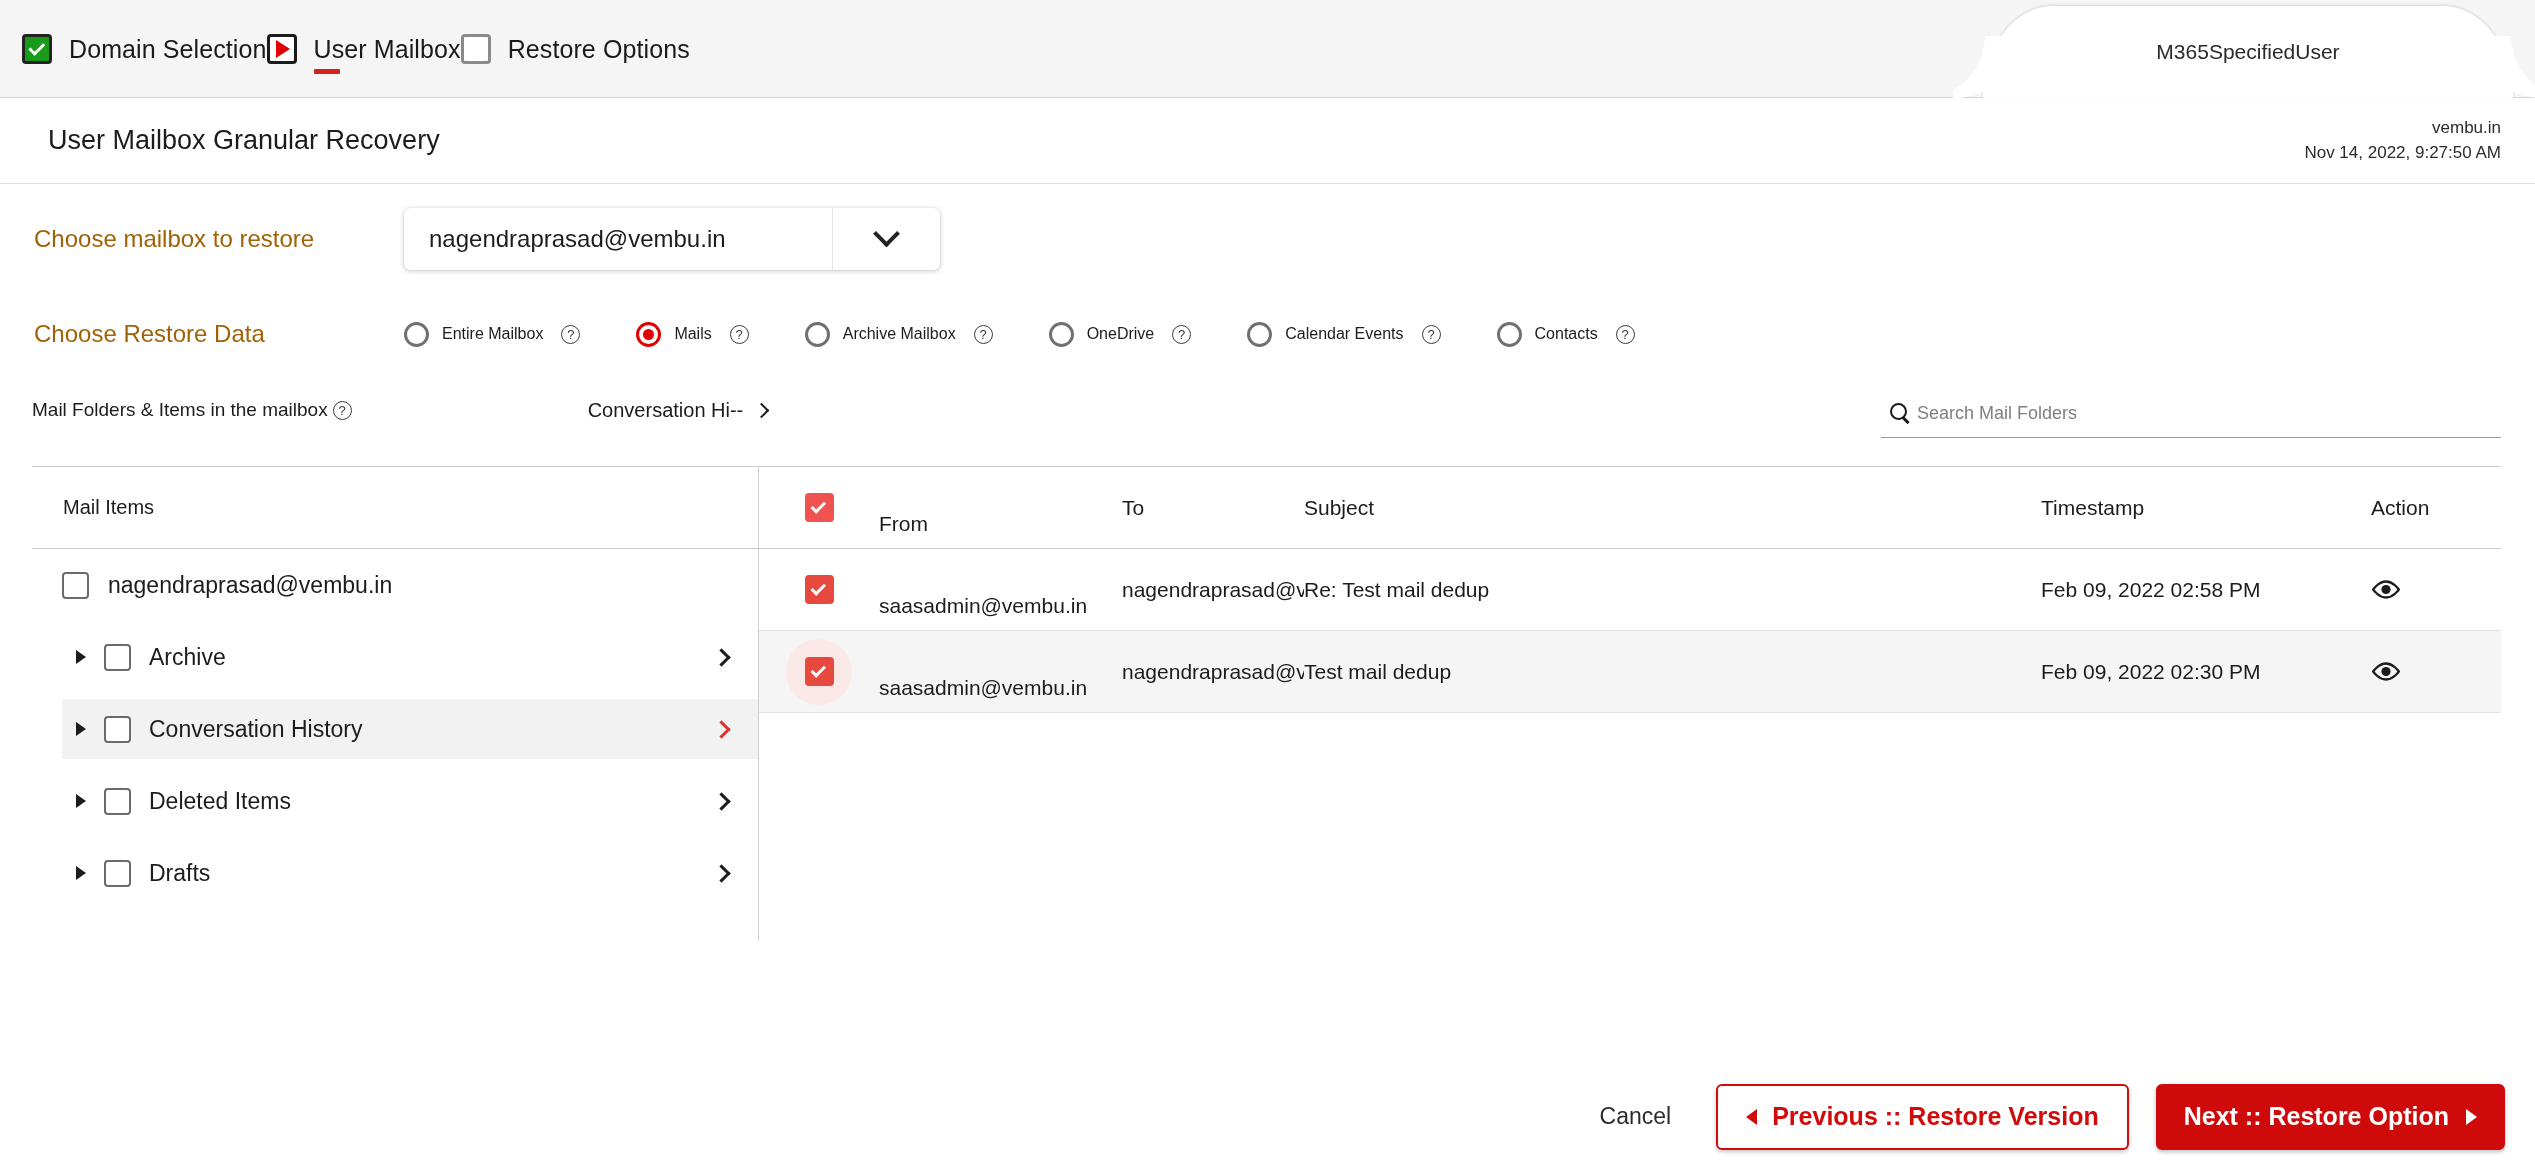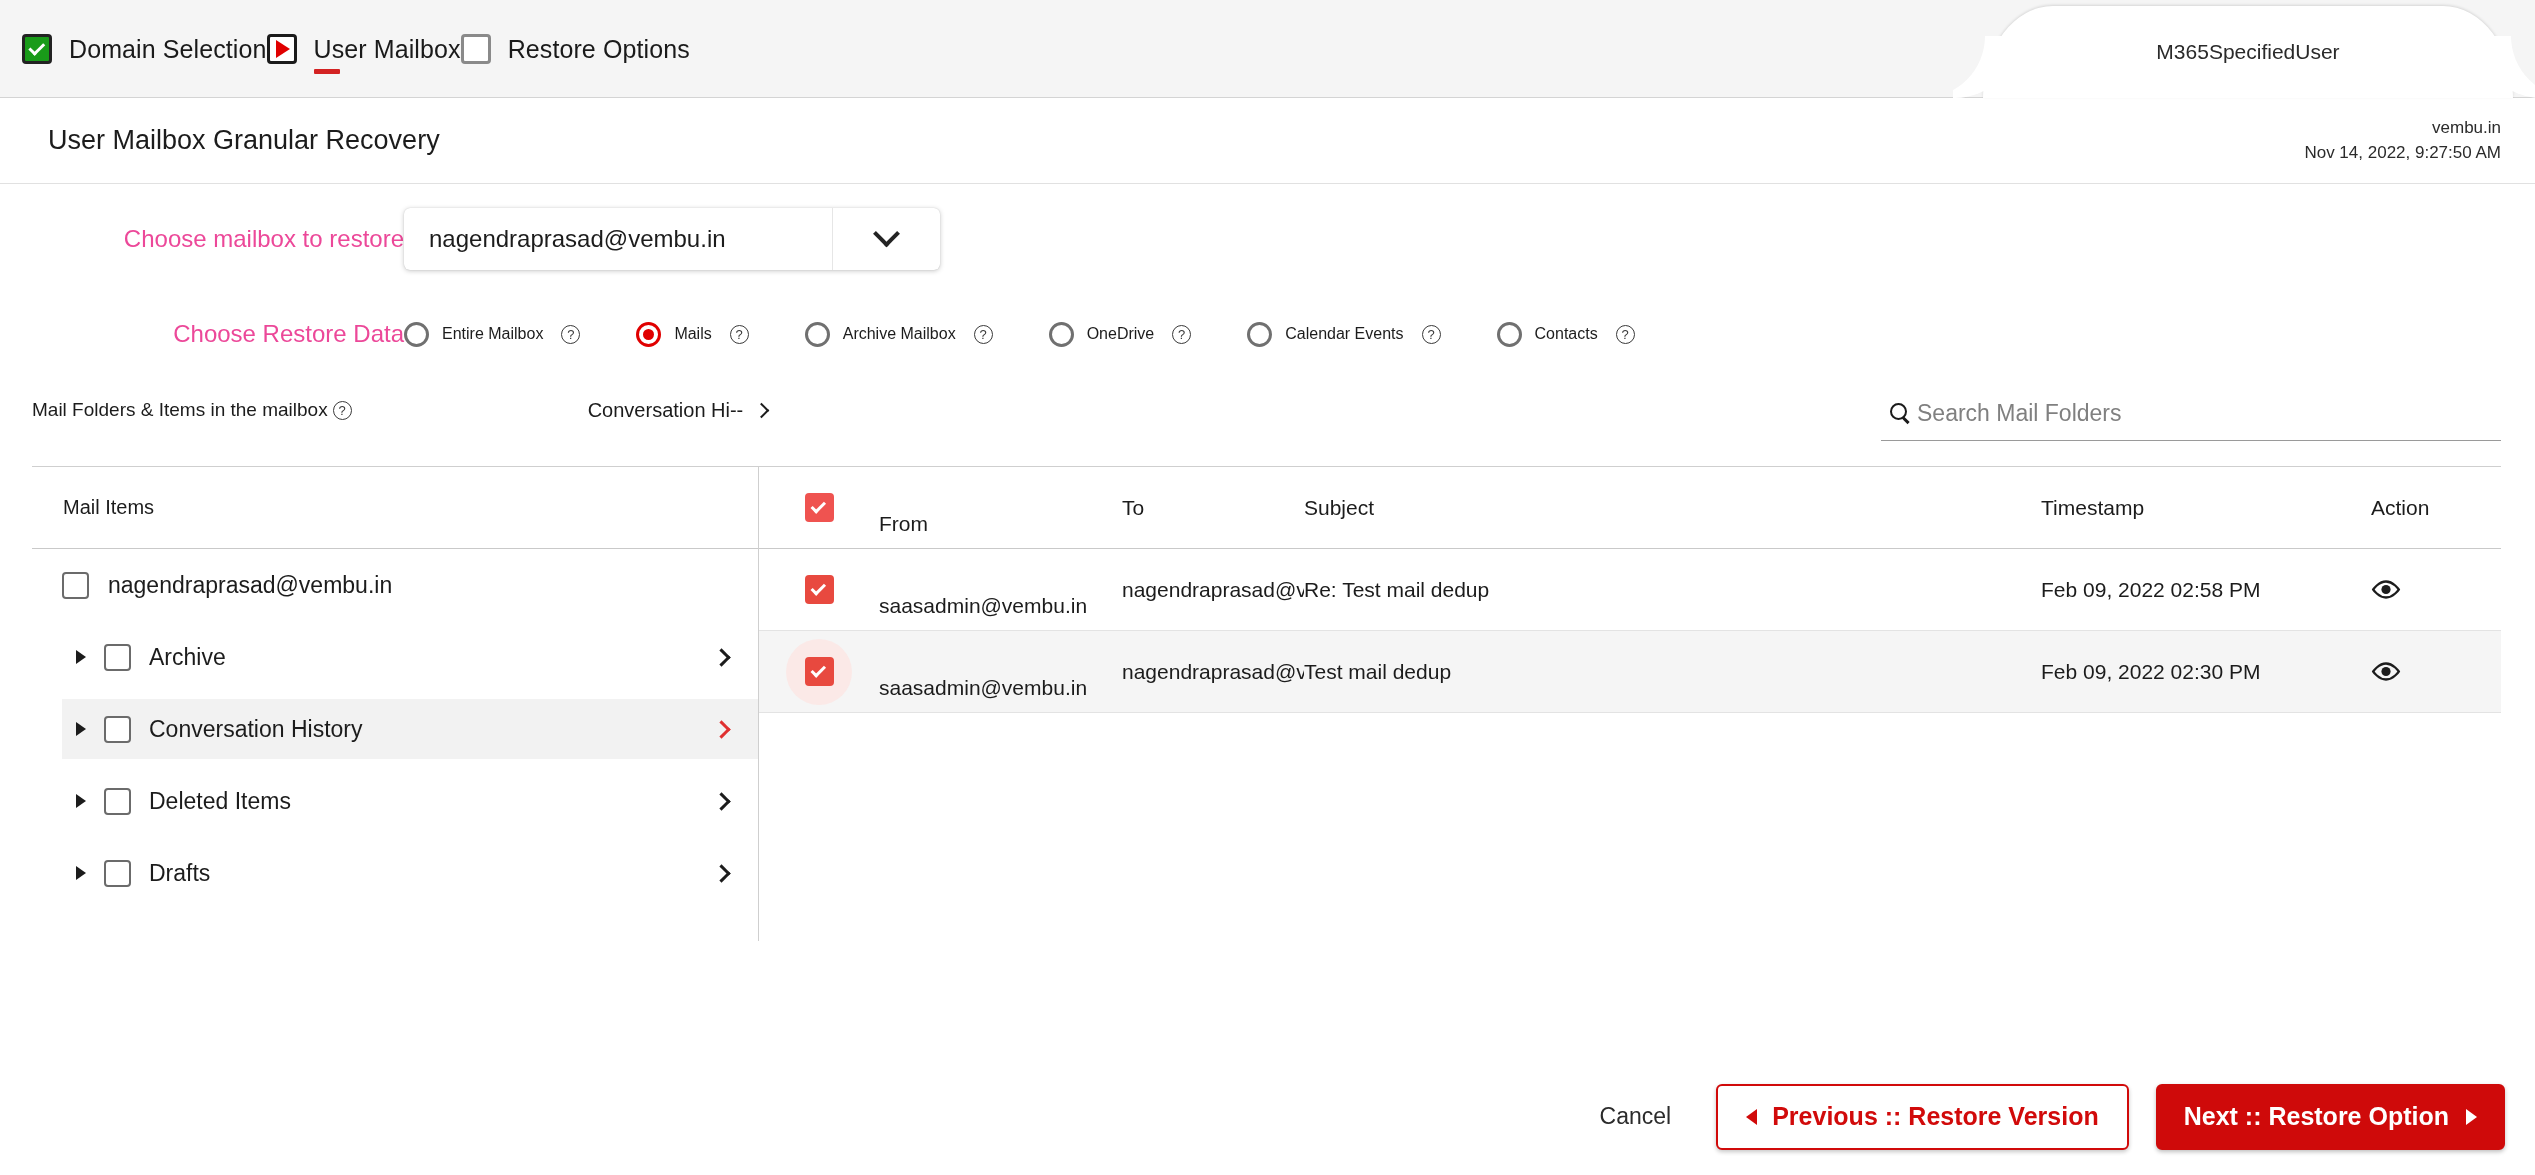--- a/index.html
+++ b/index.html
@@ -87,21 +87,21 @@
   .meta { text-align: right; font-size: 17px; color: #2b2b2b; line-height: 1.45; }
 
   
   .form-area { padding: 0 34px 0 32px; background: #fff; }
 
   .row-mailbox {
     display: flex; align-items: center;
     height: 110px;
     padding-left: 0;
   }
-  .field-label { font-size: 24px; color: #ec4899; width: 372px; flex: 0 0 auto; padding-left: 2px; text-align: right;}
+  .field-label { font-size: 24px; color: #a16207; width: 372px; flex: 0 0 auto; padding-left: 2px;}
   .select-wrap {
     position: relative; width: 536px; height: 62px;
     background: #fff;
     border-radius: 6px;
     box-shadow: 0 1px 5px rgba(0,0,0,.22), 0 0 1px rgba(0,0,0,.20);
     display: flex; align-items: center;
   }
   .select-value { flex: 1; font-size: 24px; padding-left: 25px; color: #1c1c1c; white-space: nowrap; overflow: hidden; }
   .select-arrow {
     width: 108px; height: 100%;
@@ -164,21 +164,21 @@
     content: ""; position: absolute; left: 1px; top: 1px;
     width: 13px; height: 13px; border: 2.6px solid #1a1a1a; border-radius: 50%;
   }
   .search-icon::after {
     content: ""; position: absolute; left: 14px; top: 14px;
     width: 8px; height: 2.8px; background: #1a1a1a; transform: rotate(45deg);
     transform-origin: left center;
   }
   .search-input {
     flex: 1; border: none; outline: none; background: transparent;
-    font-family: inherit; font-size: 23px; color: #8b5cf6;
+    font-family: inherit; font-size: 18px; color: #8b5cf6;
   }
   .search-input::placeholder { color: #808080; }
 
   
   .content {
     display: flex;
     height: 475px;
     border-top: 1px solid #cfcfcf;
     margin: 0 34px 0 32px;
     background: #fff;

